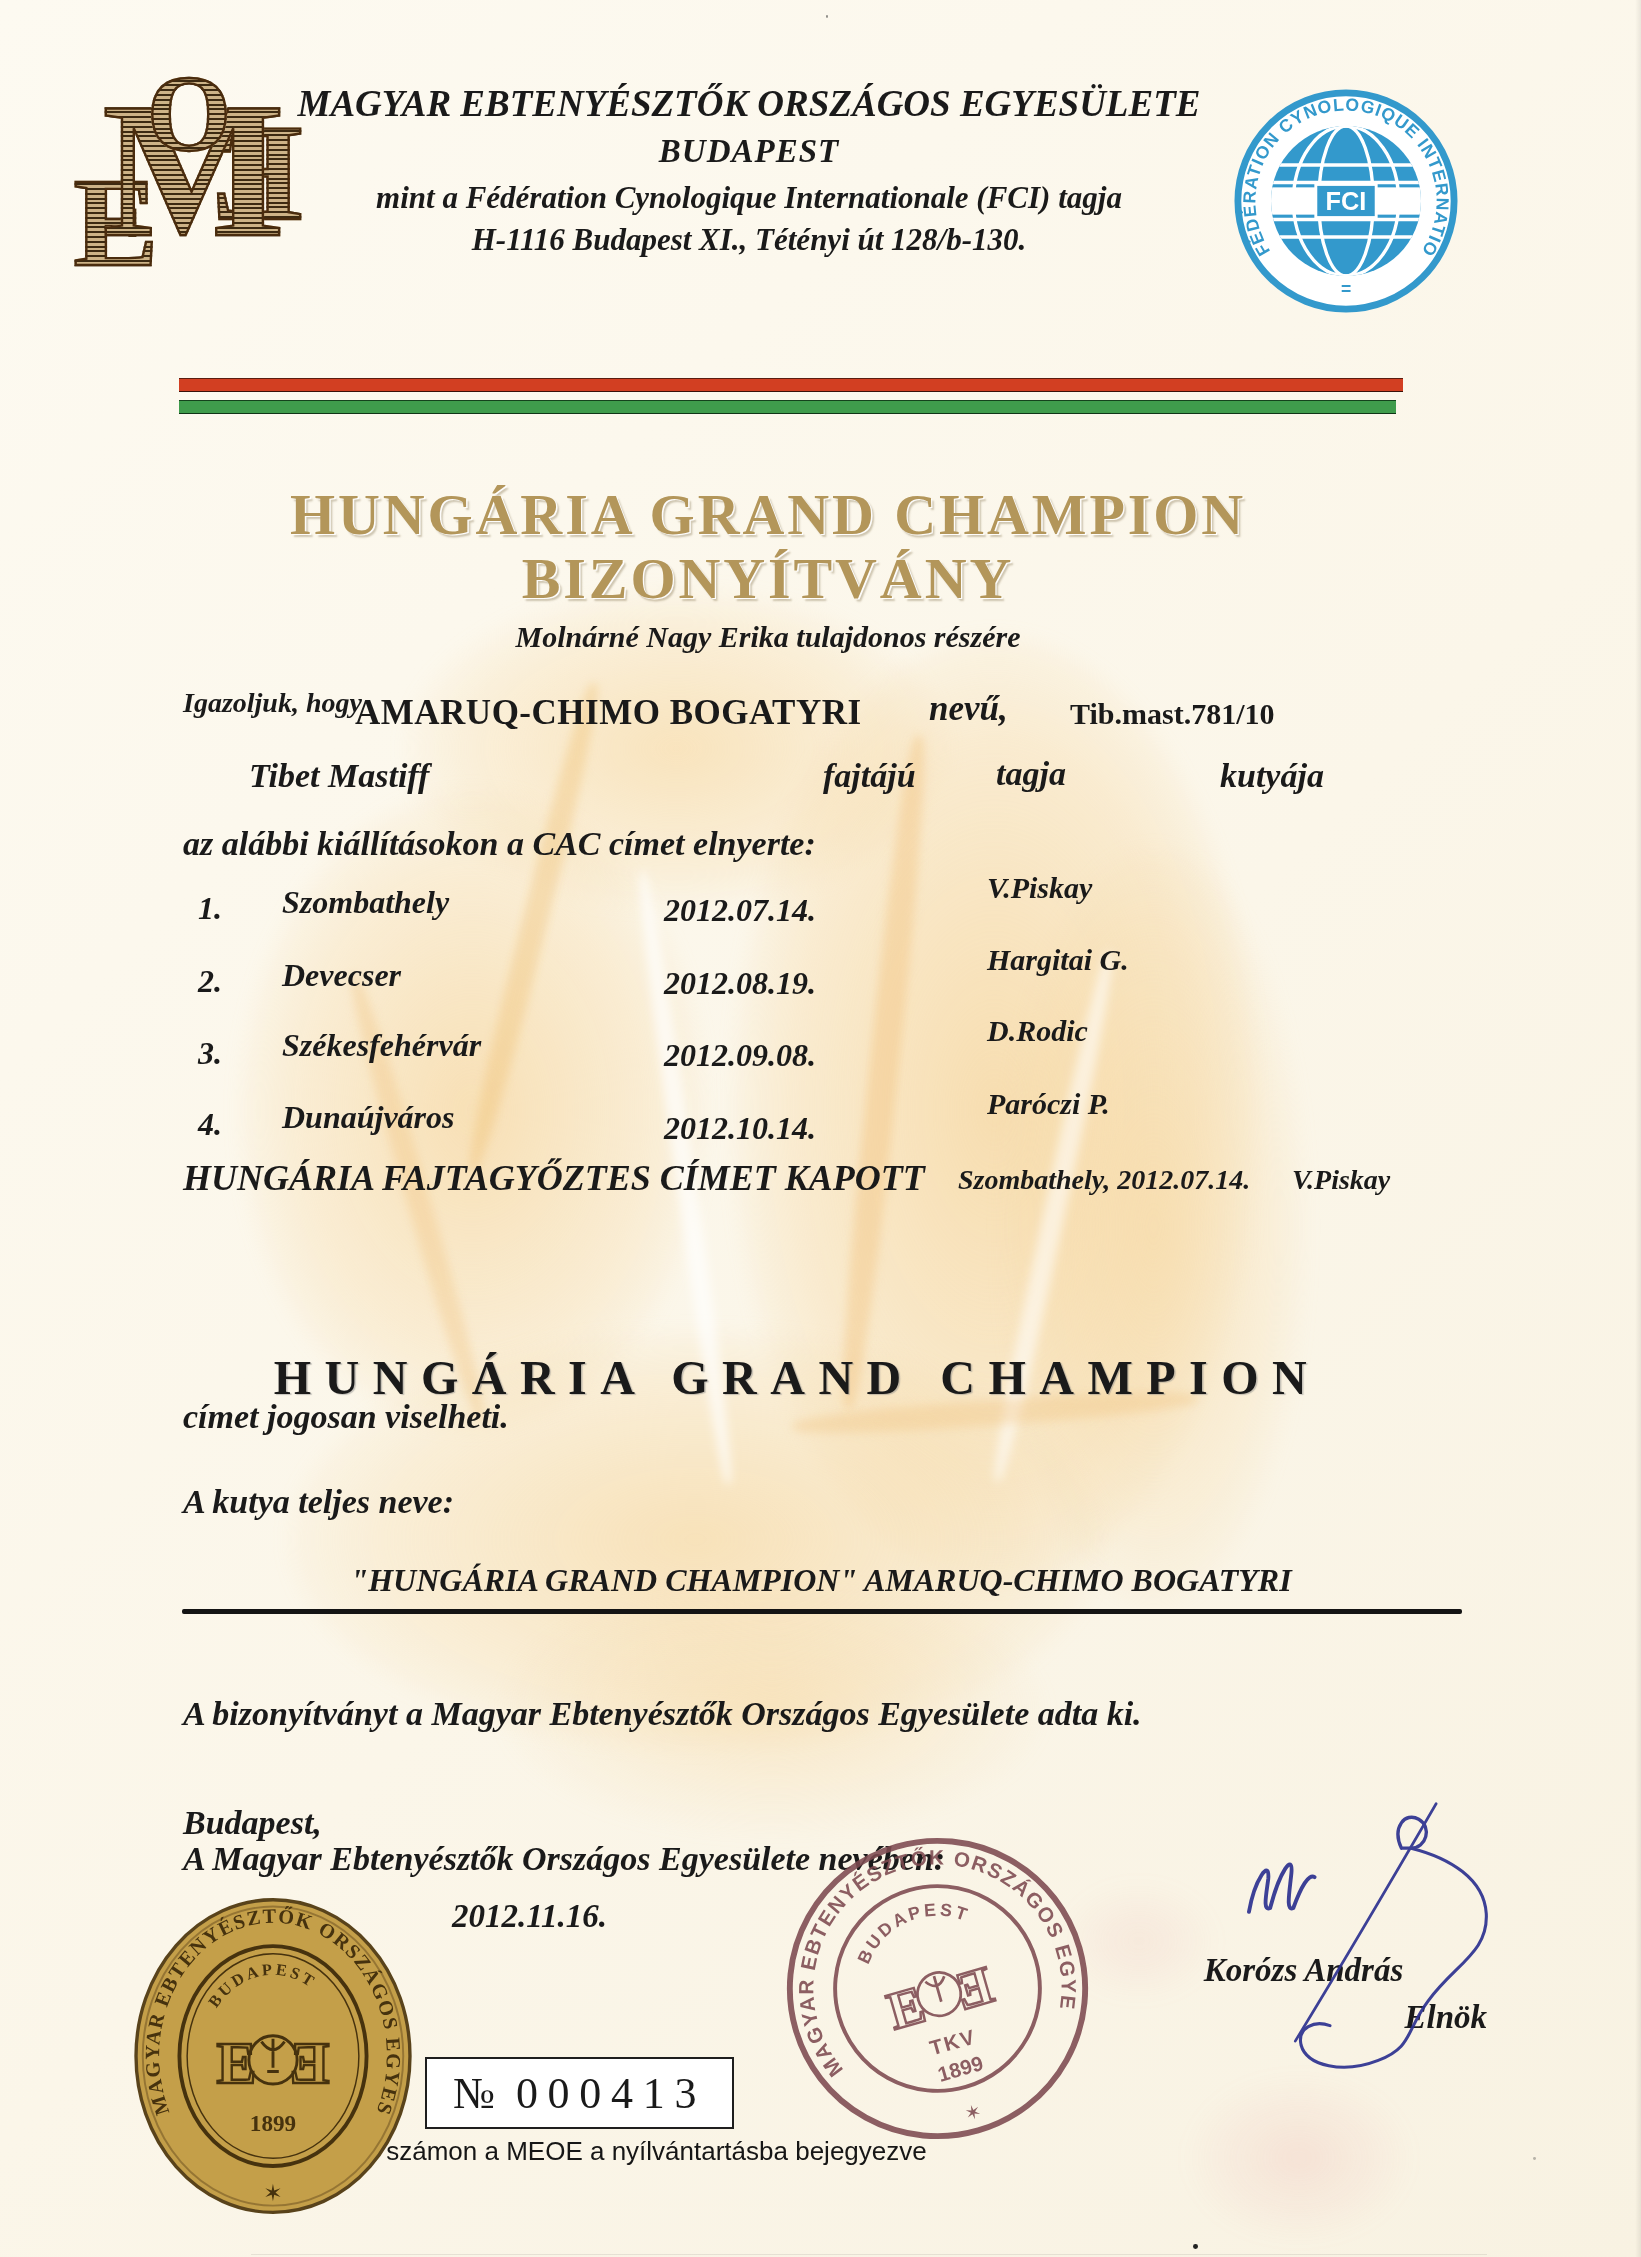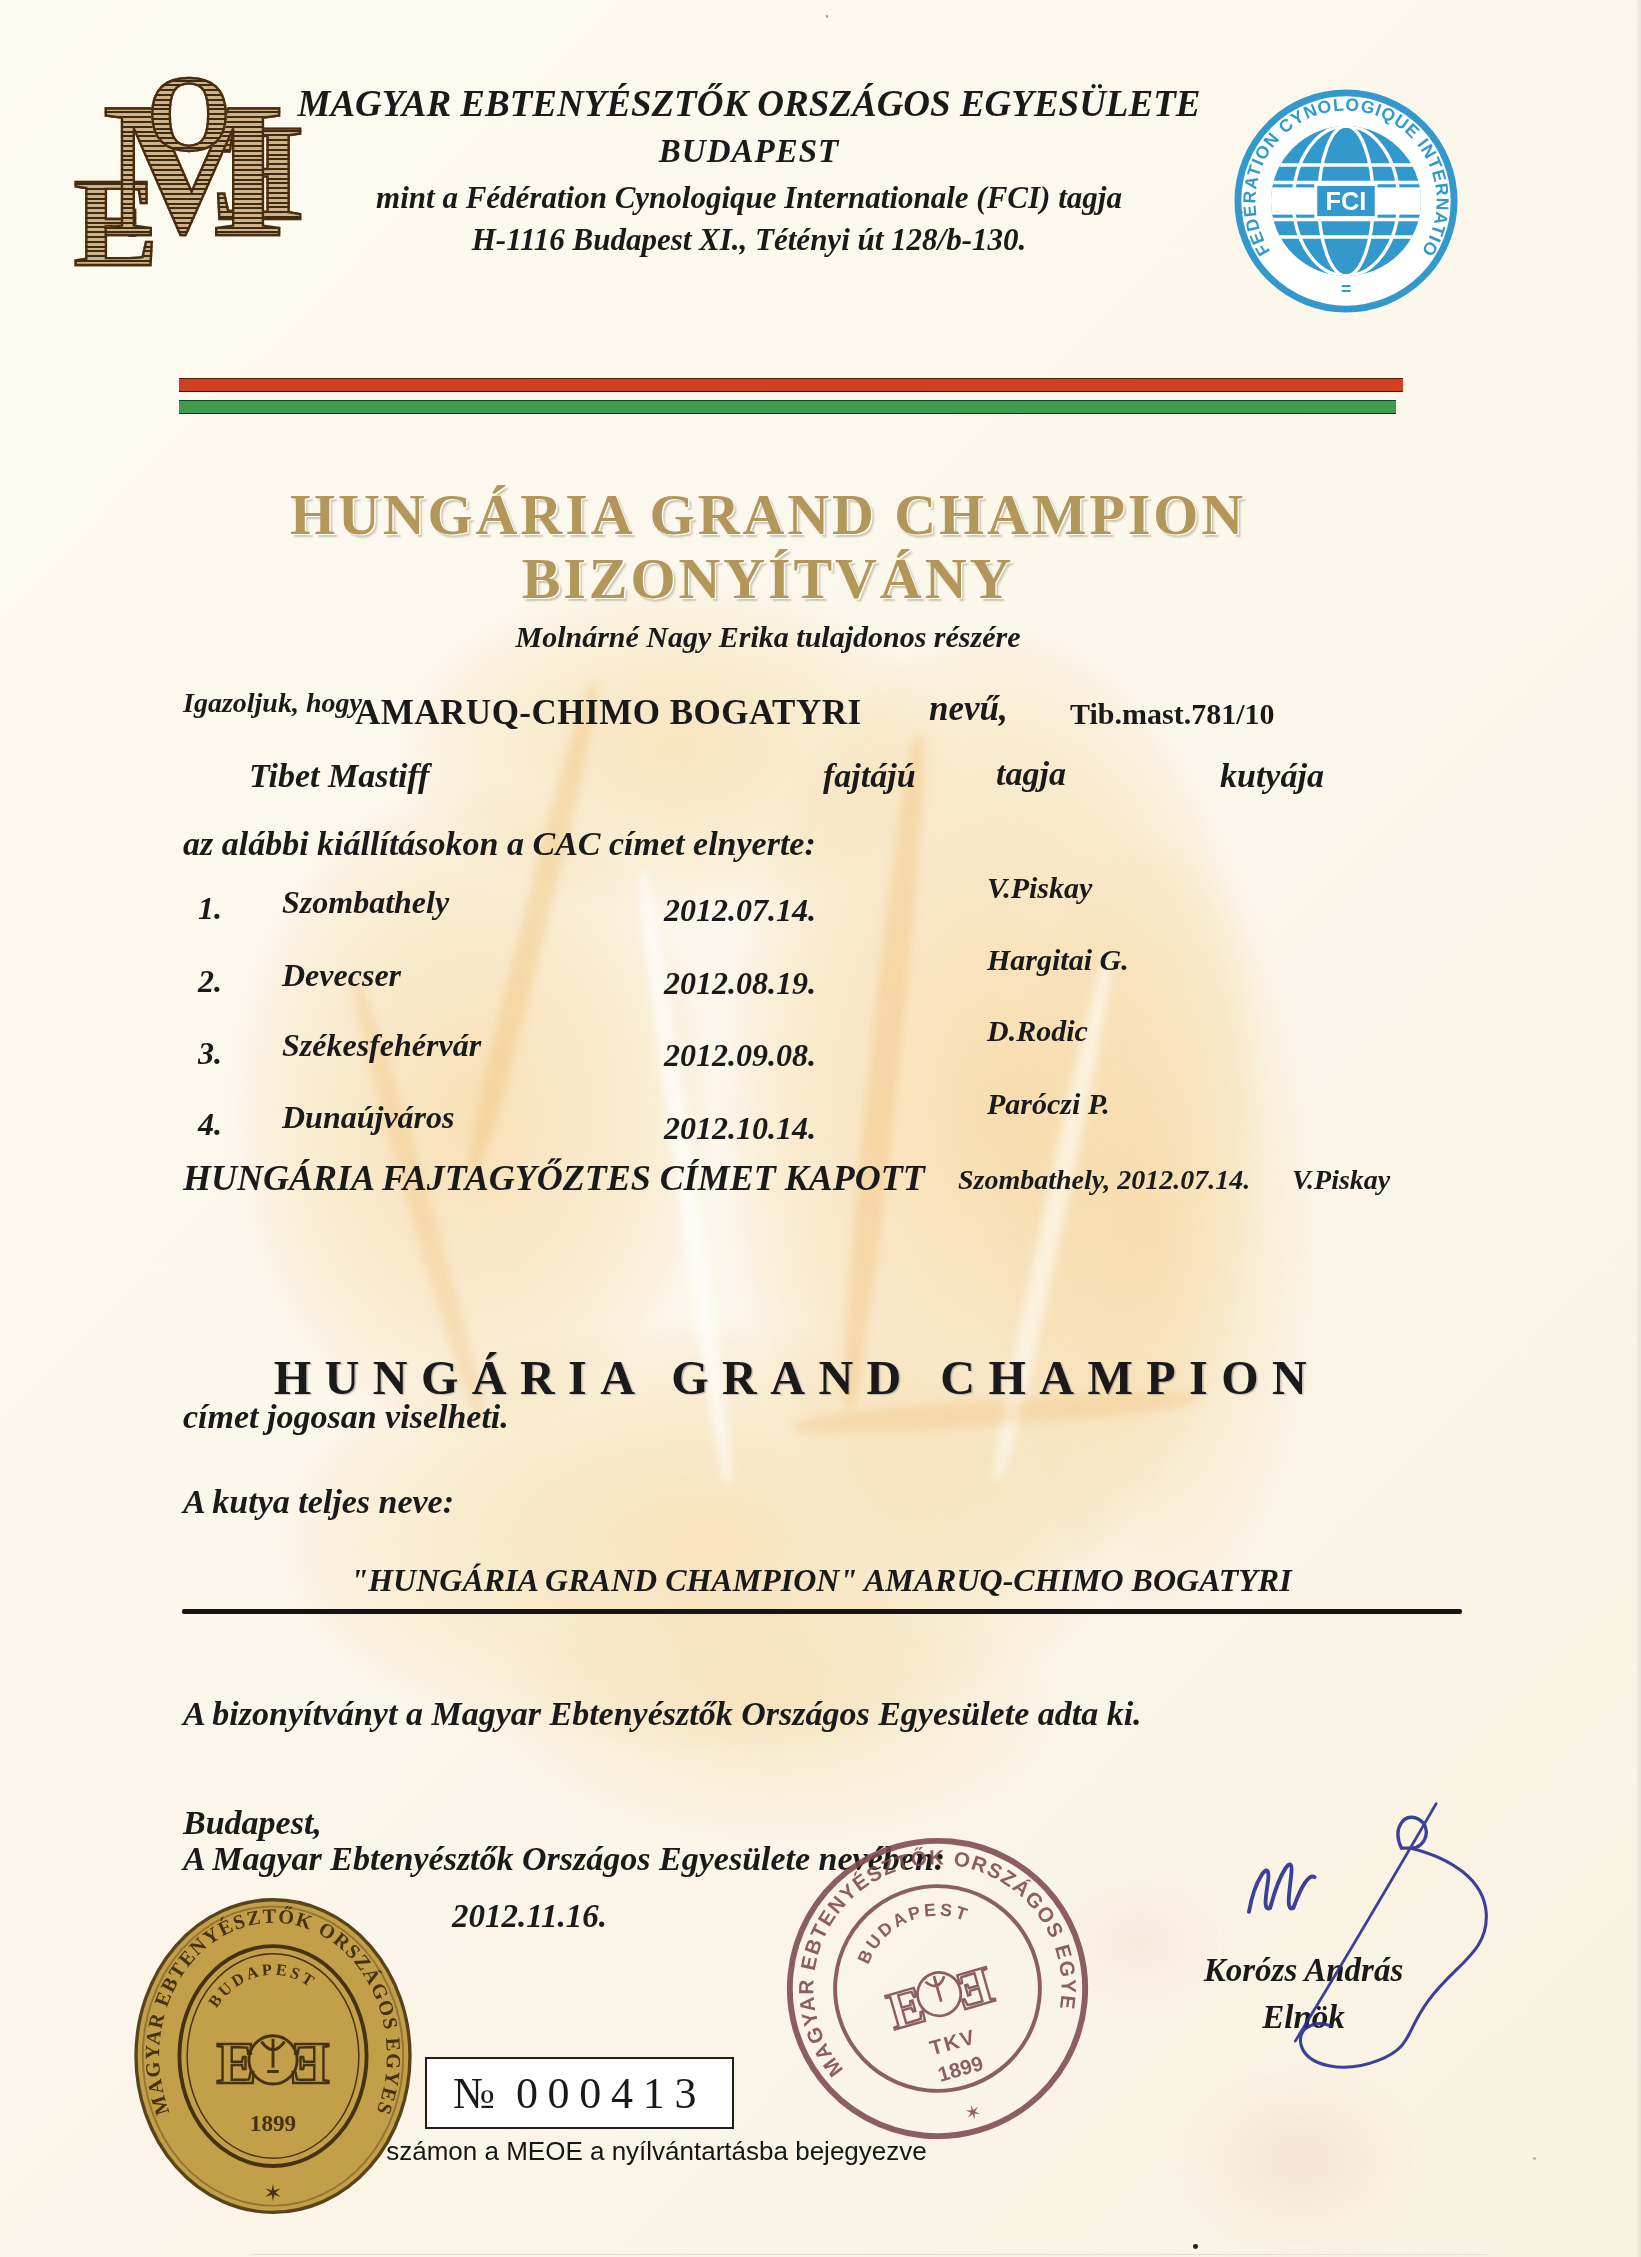--- a/index.html
+++ b/index.html
@@ -187,21 +187,21 @@
     </text>
     <text x="124" y="188" text-anchor="middle" font-family="Liberation Serif, serif" font-weight="bold" font-size="54" fill="none" stroke="#7d4a50" stroke-width="2.5">E</text>
     <text text-anchor="middle" transform="translate(196,188) scale(-1,1)" font-family="Liberation Serif, serif" font-weight="bold" font-size="54" fill="none" stroke="#7d4a50" stroke-width="2.5">E</text>
     <circle cx="160" cy="166" r="22" fill="none" stroke="#7d4a50" stroke-width="2.8"></circle>
     <path d="M160,147 L160,174 M150,150 Q160,164 170,150" fill="none" stroke="#7d4a50" stroke-width="2.8"></path>
     <text x="160" y="224" text-anchor="middle" font-family="Liberation Sans, sans-serif" font-weight="bold" font-size="21" letter-spacing="2" fill="#7d4a50">TKV</text>
     <text x="160" y="252" text-anchor="middle" font-family="Liberation Sans, sans-serif" font-weight="bold" font-size="21" fill="#7d4a50">1899</text>
   </svg>
 
   <div class="abs center signtxt" style="left:1120px;top:1952px;width:367px;">Korózs András</div>
-  <div class="abs center signtxt" style="left:1120px;top:1999px;width:367px;">Elnök</div>
+  <div class="abs center signtxt" style="left:1120px;top:1999px;width:367px;text-align:right;">Elnök</div>
   <svg class="abs" style="left:1212px;top:1798px;" width="290" height="301" viewBox="0 0 300 312">
     <g fill="none" stroke="#2d3190" stroke-linecap="round" opacity=".92">
       <path stroke-width="4" d="M38,118 C44,84 60,62 58,84 C56,100 52,118 60,114 C70,76 84,56 82,78 C80,98 76,118 84,114 C92,92 100,78 106,82"></path>
       <path stroke-width="3.5" d="M196,52 C186,30 200,14 214,22 C228,30 222,52 206,52 C201,52 198,52 196,52"></path>
       <path stroke-width="2.8" d="M232,6 C196,68 130,180 86,252"></path>
       <path stroke-width="3.2" d="M206,52 C246,62 282,84 284,120 C286,160 252,172 224,210 C200,242 208,258 172,272 C136,286 98,278 92,256 C88,238 106,230 122,236"></path>
     </g>
   </svg>
 
   <div class="abs serialbox" style="left:425px;top:2057px;width:305px;height:68px;">

